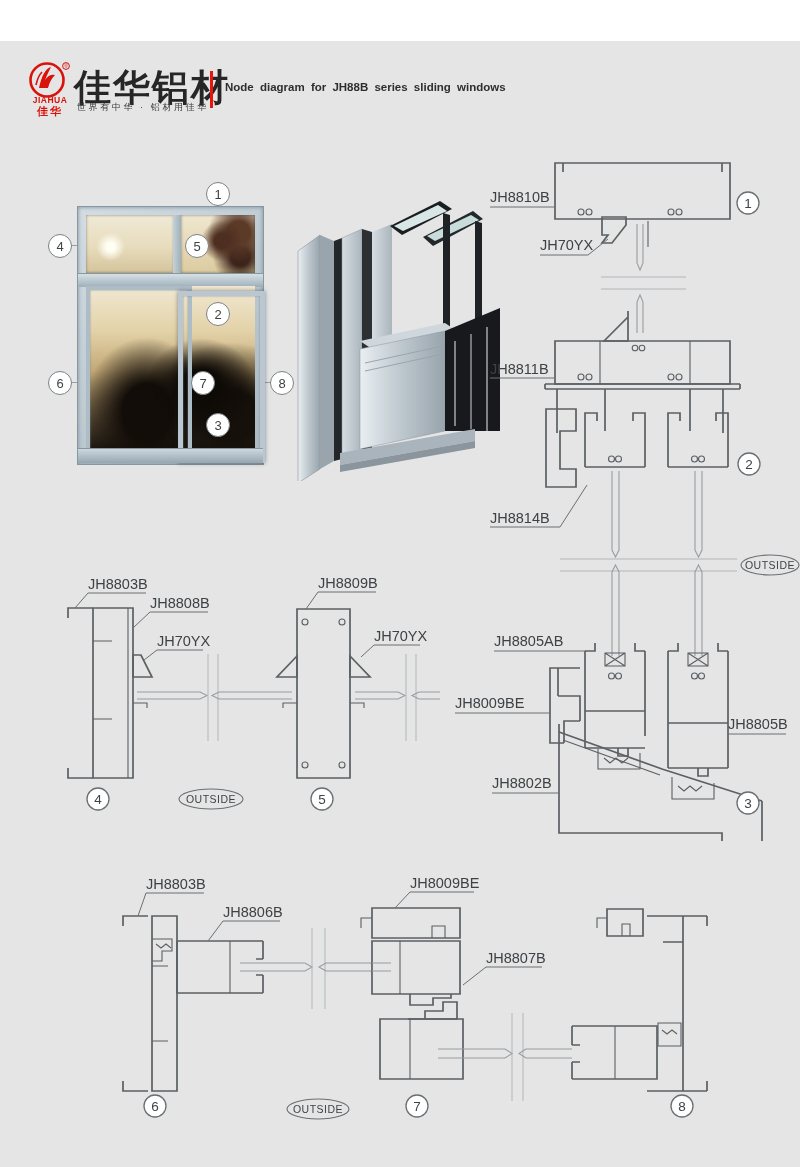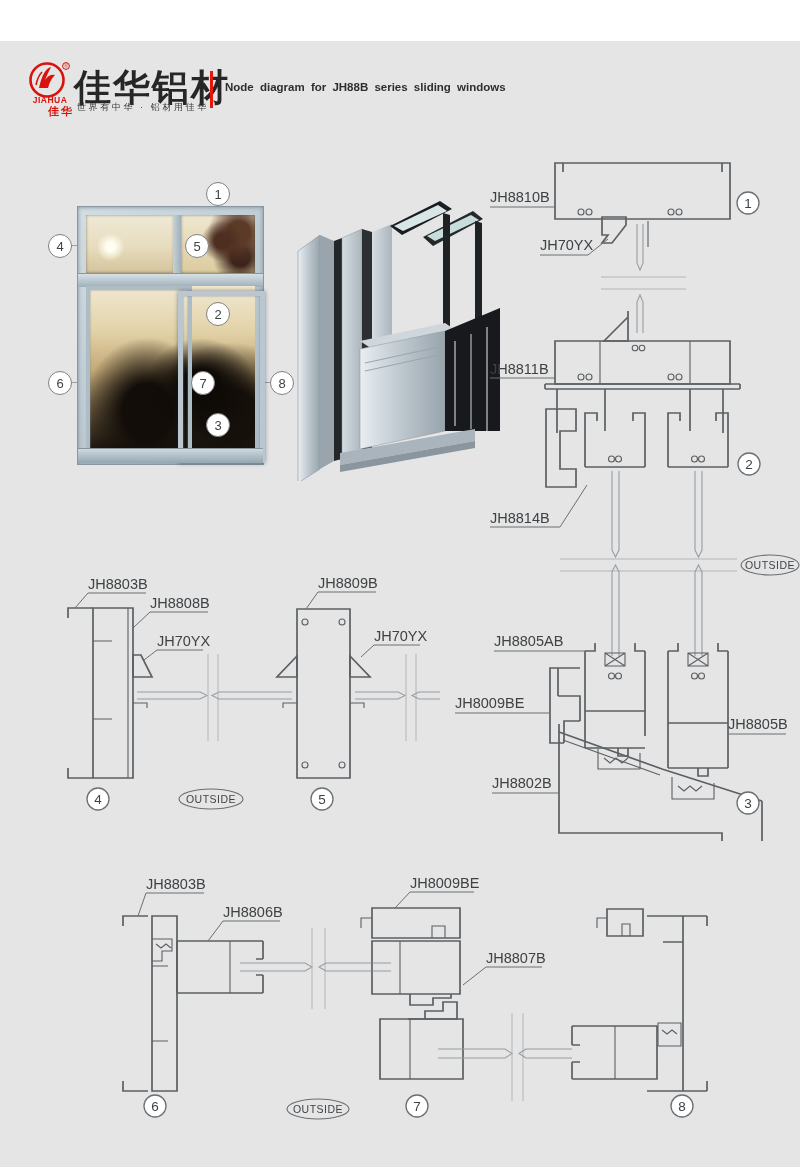--- a/index.html
+++ b/index.html
@@ -3,21 +3,21 @@
 <meta charset="utf-8">
 <style>
   html,body{margin:0;padding:0;background:#fff;}
   .page{position:relative;width:800px;height:1167px;background:#e5e5e5;overflow:hidden;
         font-family:"Liberation Sans",sans-serif;margin-top:41px;}
   
   .hdr{position:absolute;left:0;top:0;width:800px;height:95px;}
   .emblem{position:absolute;left:28px;top:20px;width:44px;height:42px;}
   .logo-en{position:absolute;left:26px;top:54px;width:48px;text-align:center;
            font-size:8.5px;font-weight:bold;color:#d8130b;letter-spacing:.5px;}
-  .logo-cn{position:absolute;left:26px;top:63px;width:48px;text-align:right;
+  .logo-cn{position:absolute;left:26px;top:63px;width:48px;text-align:center;
            font-size:11px;font-weight:bold;color:#d8130b;letter-spacing:2px;}
   .brand{position:absolute;left:74px;top:22px;font-size:37px;font-weight:bold;
          color:#262626;letter-spacing:2px;}
   .slogan{position:absolute;left:77px;top:60px;font-size:9px;color:#3a3a3a;
           letter-spacing:2.6px;font-weight:normal;}
   .vbar{position:absolute;left:210px;top:30px;width:3px;height:37px;}
   .title-cn{position:absolute;left:224px;top:26px;font-size:27px;font-weight:bold;
             color:#1e1e1e;letter-spacing:1px;}
   .title-en{position:absolute;left:225px;top:40px;font-size:11.5px;font-weight:bold;
             color:#2e2e2e;word-spacing:3px;}

